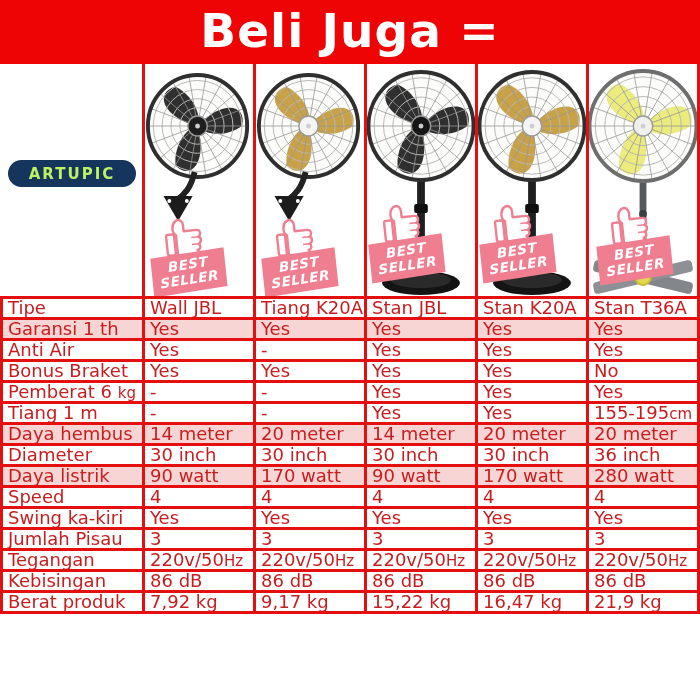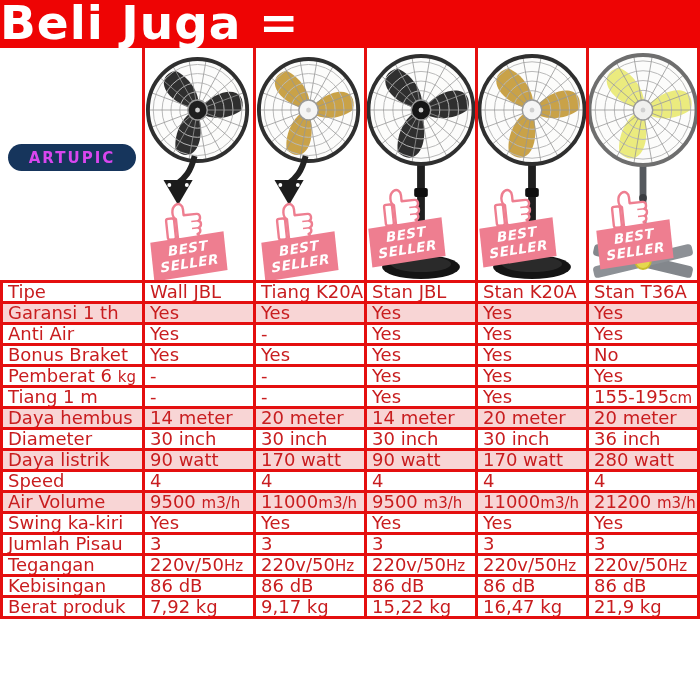--- a/index.html
+++ b/index.html
@@ -2,33 +2,33 @@
 <html style="--banner-red: #ee0404; --border-red: #e40f0f; --text-red: #c81d1f; --row-pink: #f8d5d5; --badge-pink: #ee7e90; --brand-navy: #16355c;"><head>
 <meta charset="utf-8">
 <style>
   html,body{margin:0;padding:0;background:#fff;}
   .page{
     width:700px;height:700px;position:relative;overflow:hidden;background:#fff;
     font-family:"DejaVu Sans","Liberation Sans",sans-serif;
   }
   
   .banner{
-    height:48px;background:var(--banner-red,#ee0404);
-    display:flex;align-items:center;justify-content:flex-start;
+    height:64px;background:var(--banner-red,#ee0404);
+    display:flex;align-items:center;justify-content:center;
   }
   .banner-title{
     color:#fff;font-size:47px;font-weight:bold;letter-spacing:1px;line-height:1;
     padding-bottom:4px;
   }
   
   .products{display:flex;height:232px;background:#fff;}
   .brand-cell{width:142px;flex:none;position:relative;}
   .brand-pill{
     position:absolute;left:8px;top:96px;width:128px;height:27px;border-radius:14px;
-    background:var(--brand-navy,#16355c);color:#d946ef;font-weight:bold;font-size:15px;
+    background:var(--brand-navy,#16355c);color:#bef264;font-weight:bold;font-size:15px;
     letter-spacing:2px;display:flex;align-items:center;justify-content:center;
   }
   .product-col{
     flex:1;border-left:3px solid var(--border-red,#e40f0f);
     position:relative;overflow:hidden;box-sizing:border-box;
   }
   .product-col:last-child{border-right:3px solid var(--border-red,#e40f0f);}
   .fan-svg{position:absolute;left:0;top:0;width:100%;height:100%;}
   
   .badge{position:absolute;width:74px;transform:rotate(-6deg);}
@@ -412,28 +412,20 @@
           <td>280 watt</td>
         </tr>
         <tr>
           <td class="label">Speed</td>
           <td>4</td>
           <td>4</td>
           <td>4</td>
           <td>4</td>
           <td>4</td>
         </tr>
-        <tr class="pink">
-          <td class="label">Air Volume</td>
-          <td><span>9500 </span><span class="unit">m3/h</span></td>
-          <td><span>11000</span><span class="unit">m3/h</span></td>
-          <td><span>9500 </span><span class="unit">m3/h</span></td>
-          <td><span>11000</span><span class="unit">m3/h</span></td>
-          <td><span>21200 </span><span class="unit">m3/h</span></td>
-        </tr>
         <tr>
           <td class="label">Swing ka-kiri</td>
           <td>Yes</td>
           <td>Yes</td>
           <td>Yes</td>
           <td>Yes</td>
           <td>Yes</td>
         </tr>
         <tr>
           <td class="label">Jumlah Pisau</td>

